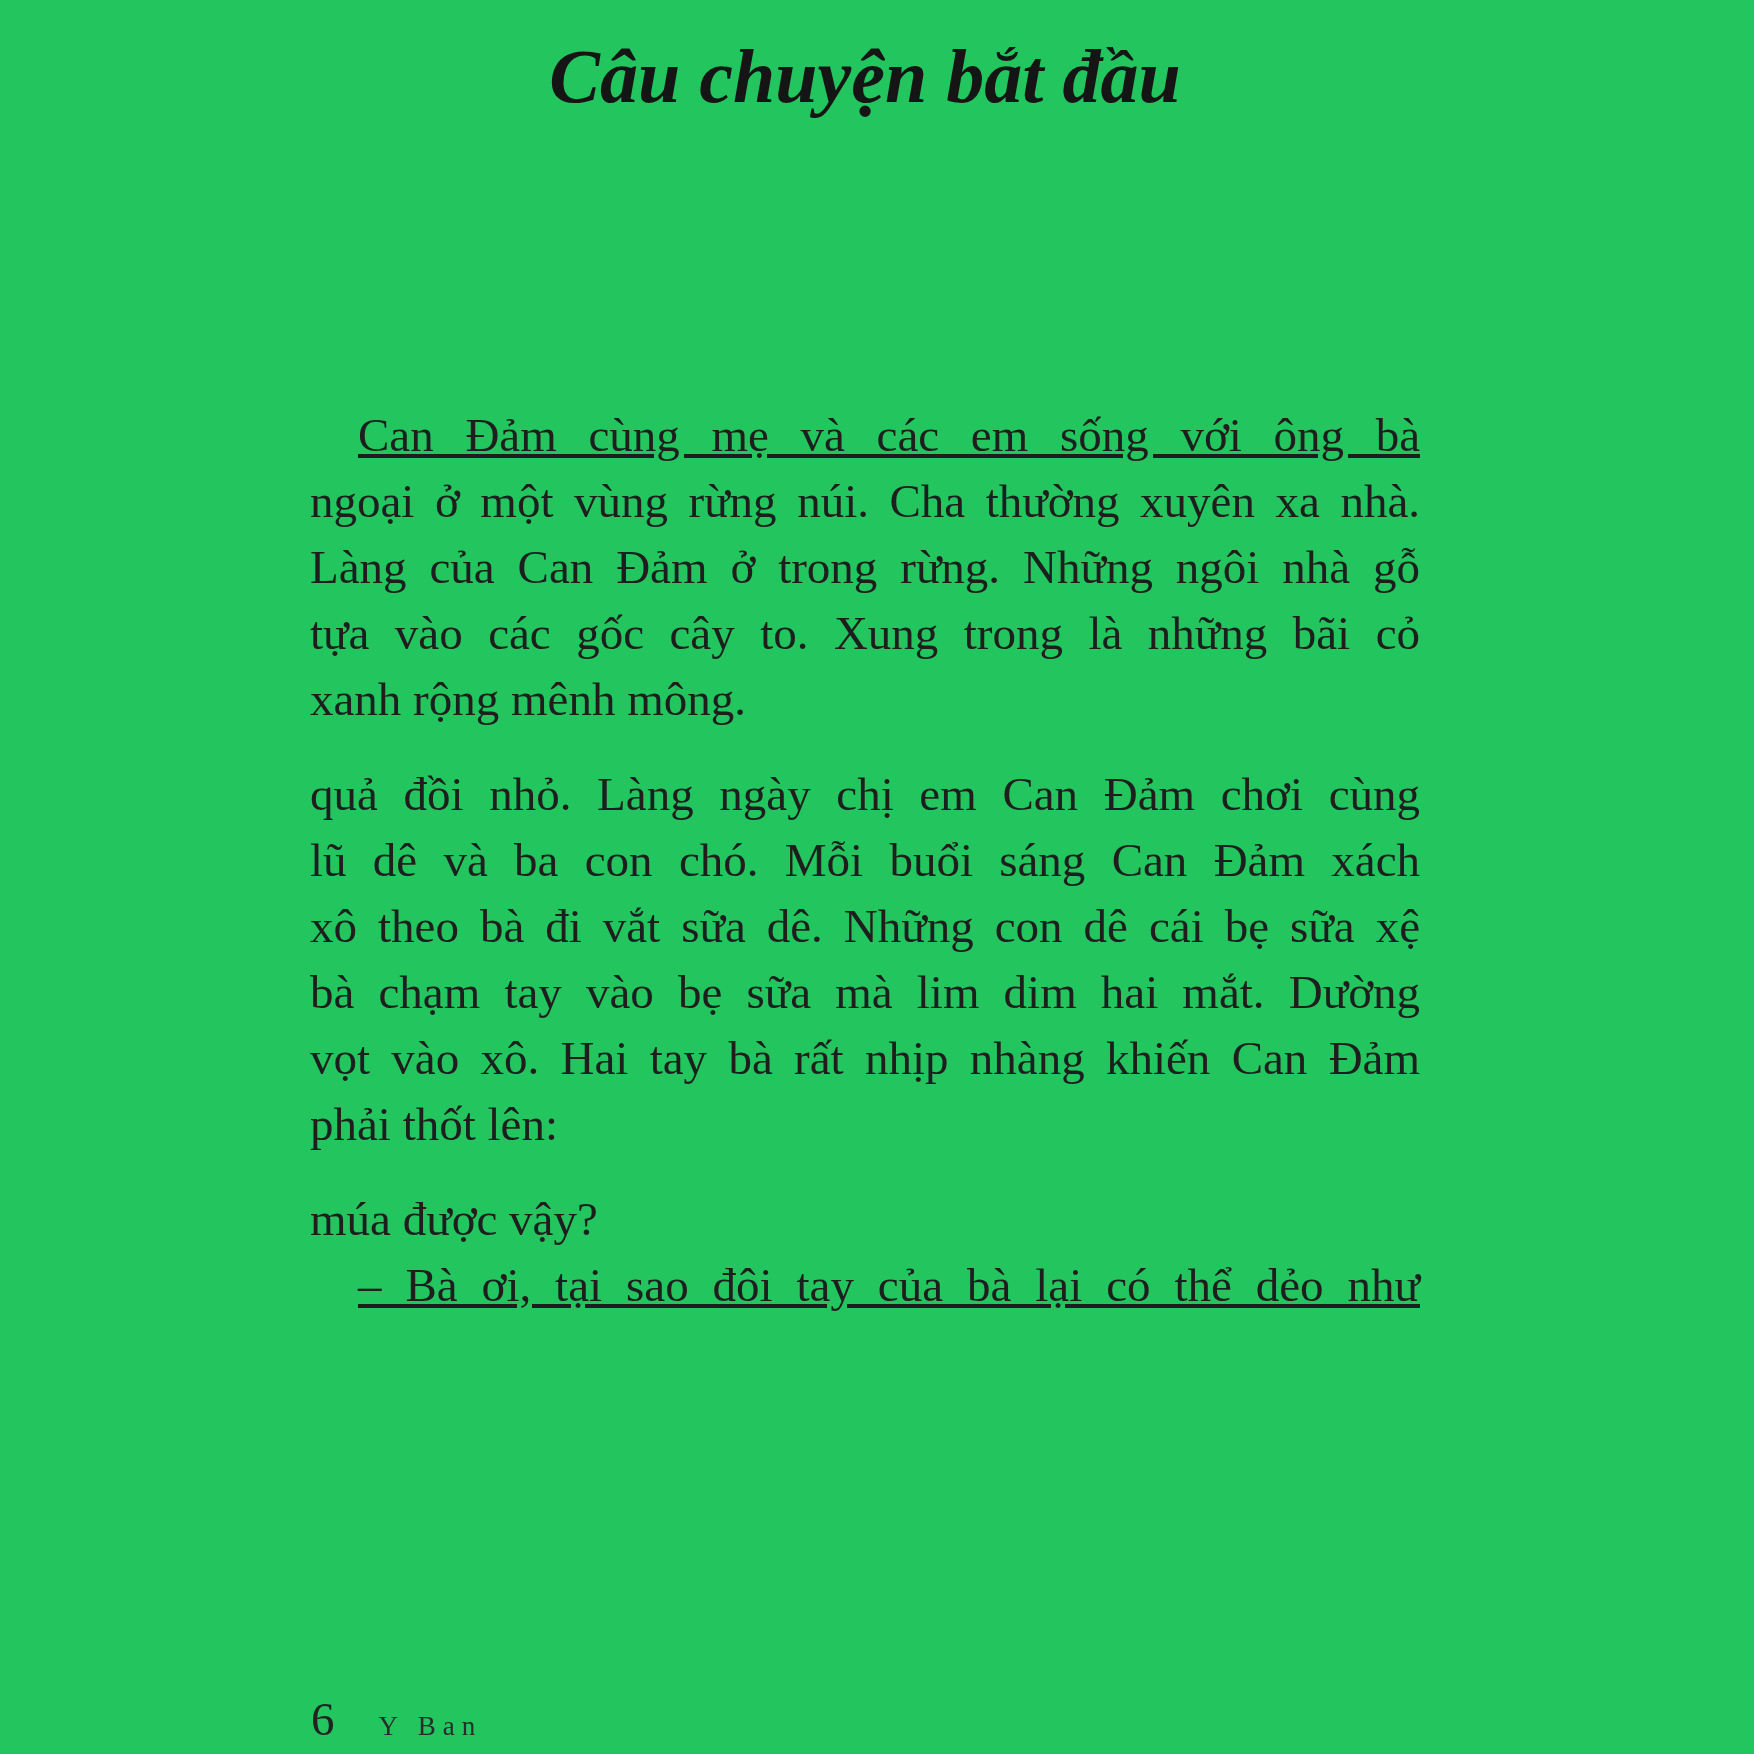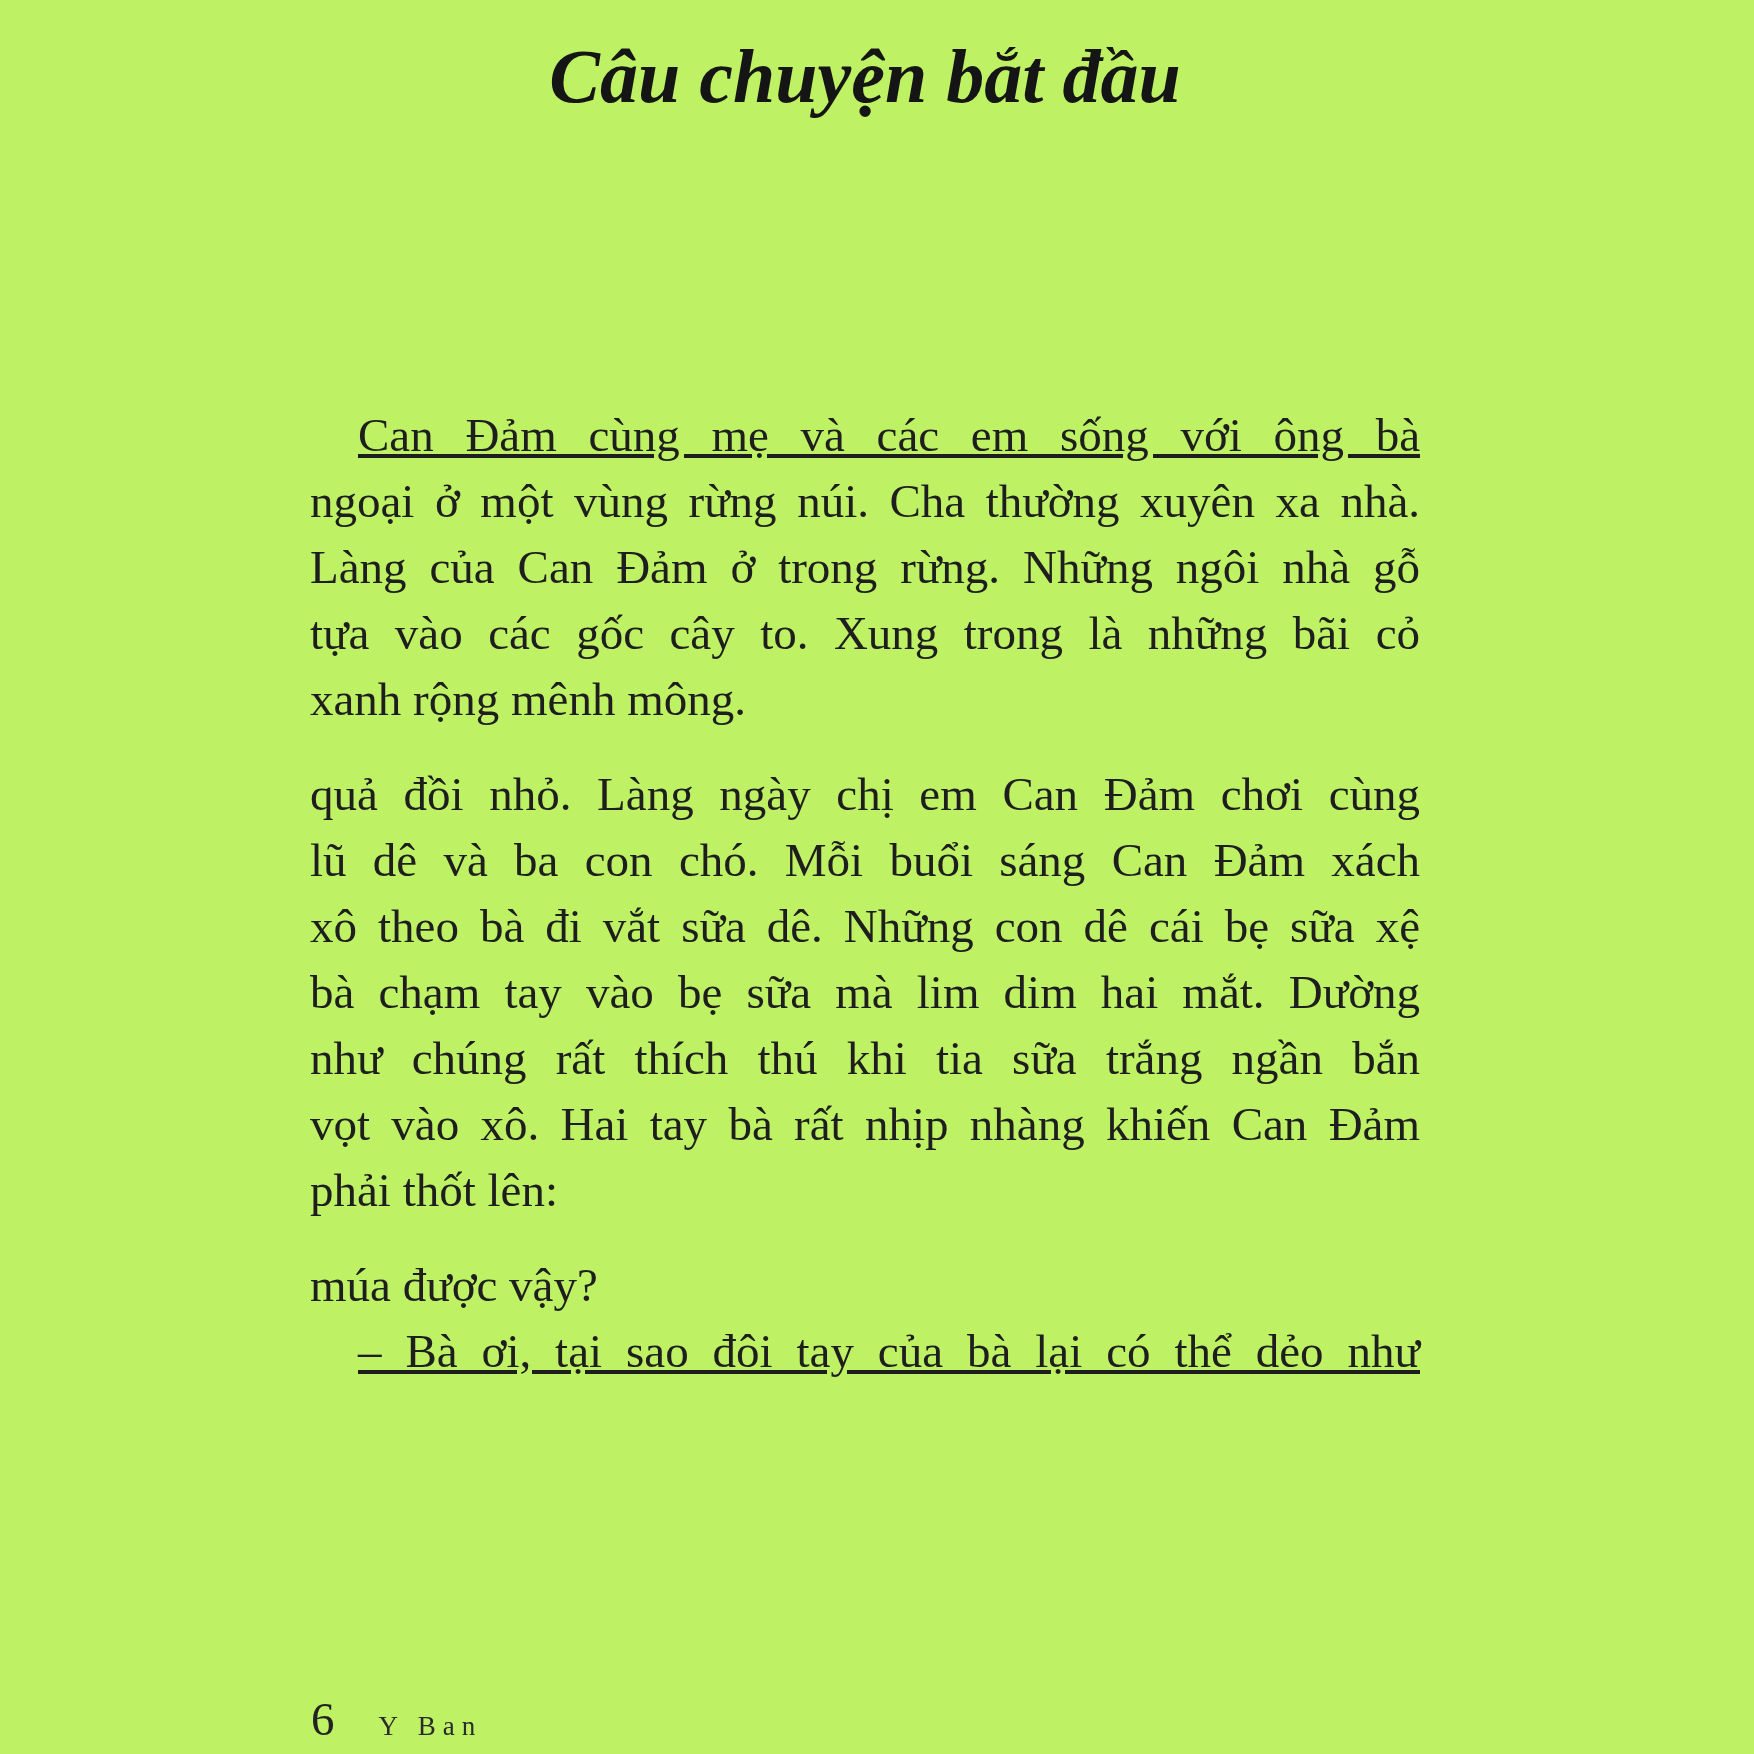--- a/index.html
+++ b/index.html
@@ -10,21 +10,21 @@
   body {
     width: 1754px;
     height: 1754px;
     font-family: "Liberation Serif", serif;
     color: #1e1e1e;
   }
   .page {
     position: relative;
     width: 1754px;
     height: 1754px;
-    background: #bef264;
+    background: #22c55e;
     overflow: hidden;
   }
   .chapter-title {
     position: absolute;
     left: 300px;
     top: 28px;
     width: 1130px;
     text-align: center;
     font-size: 76px;
     line-height: 96px;
@@ -89,21 +89,20 @@
       <div class="line">Làng của Can Đảm ở trong rừng. Những ngôi nhà gỗ</div>
       <div class="line">tựa vào các gốc cây to. Xung trong là những bãi cỏ</div>
       <div class="line last">xanh rộng mênh mông.</div>
     </div>
 
     <div class="para">
       <div class="line">quả đồi nhỏ. Làng ngày chị em Can Đảm chơi cùng</div>
       <div class="line">lũ dê và ba con chó. Mỗi buổi sáng Can Đảm xách</div>
       <div class="line">xô theo bà đi vắt sữa dê. Những con dê cái bẹ sữa xệ</div>
       <div class="line">bà chạm tay vào bẹ sữa mà lim dim hai mắt. Dường</div>
-      <div class="line">như chúng rất thích thú khi tia sữa trắng ngần bắn</div>
       <div class="line">vọt vào xô. Hai tay bà rất nhịp nhàng khiến Can Đảm</div>
       <div class="line last">phải thốt lên:</div>
     </div>
 
     <div class="para">
       <div class="line last">múa được vậy?</div>
       <div class="line first">– Bà ơi, tại sao đôi tay của bà lại có thể dẻo như</div>
     </div>
 
   </div>

